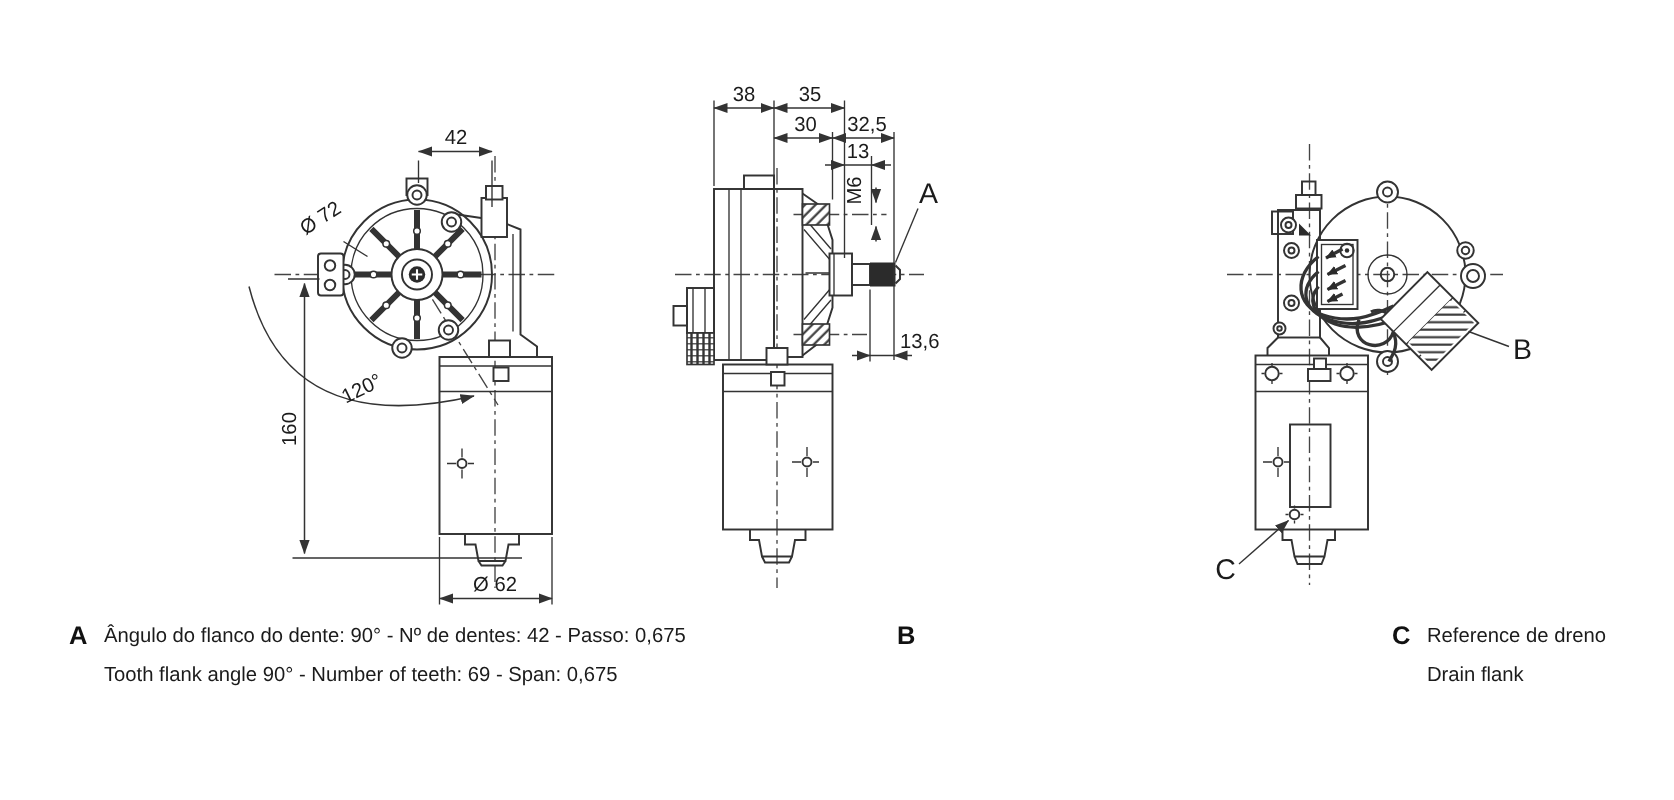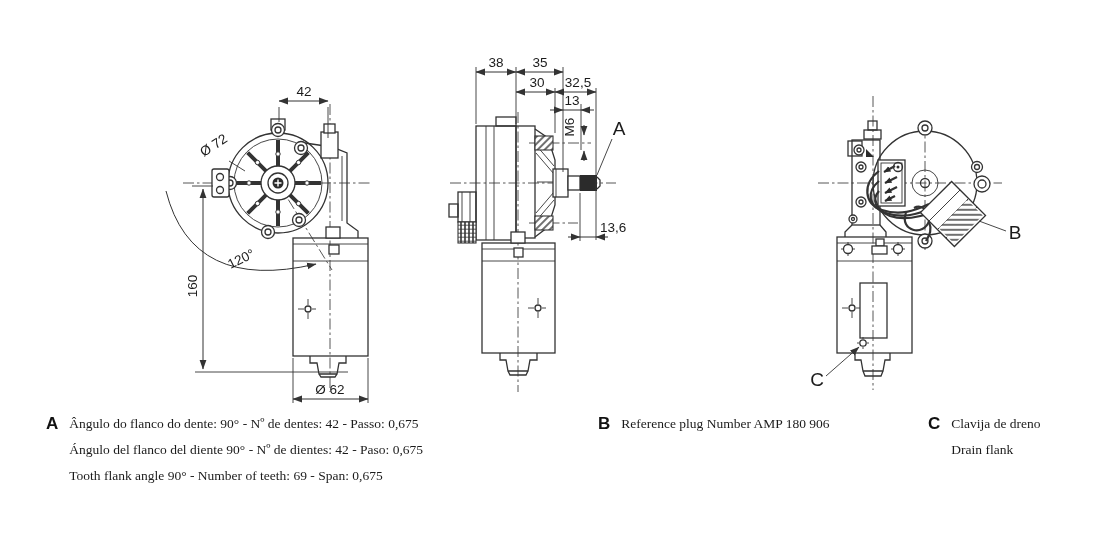--- a/index.html
+++ b/index.html
@@ -13,21 +13,21 @@
   .spk {stroke:#333;fill:none;stroke-width:4;}
   .rv  {stroke:#333;fill:#fff;stroke-width:1;}
   .cl  {stroke:#444;fill:none;stroke-width:0.9;stroke-dasharray:11 3 2.5 3;}
   .dim {stroke:#333;fill:none;stroke-width:1;}
   .blk {fill:#2b2b2b;stroke:none;}
   .wire{stroke:#333;fill:none;stroke-width:2.2;}
   .dtxt{font-size:13.5px;text-anchor:middle;}
   .ctxt{font-size:19px;text-anchor:middle;}
   .legend-item{position:absolute;top:411px;display:flex;gap:11px;}
   .legend-key{font-weight:bold;font-size:17px;color:#111;line-height:26px;}
-  .legend-line{font-size:13.5px;color:#1b1b1b;line-height:26px;white-space:nowrap;font-family:Liberation Serif, serif;}
+  .legend-line{font-size:13.5px;color:#1b1b1b;line-height:26px;white-space:nowrap;}
 </style>
 </head>
 <body>
 
 <div class="page">
 
 <svg width="1116" height="410" viewBox="0 0 1116 410">
   <defs>
     <marker id="aR" markerWidth="10" markerHeight="8" refX="9" refY="4" orient="auto" markerUnits="userSpaceOnUse">
       <path d="M0,0.6 L9.5,4 L0,7.4 Z" fill="#333"></path>
@@ -299,32 +299,30 @@
     <line class="thin" x1="826" y1="376" x2="859" y2="347" marker-end="url(#aR)"></line>
     <text class="ctxt" x="817" y="386">C</text>
   </g>
 </svg>
 
 <div>
   <div class="legend-item" style="left:46px">
     <div class="legend-key">A</div>
     <div>
       <div class="legend-line">Ângulo do flanco do dente: 90° - Nº de dentes: 42 - Passo: 0,675</div>
-      <div class="legend-line">Ángulo del flanco del diente 90° - Nº de dientes: 42 - Paso: 0,675</div>
       <div class="legend-line">Tooth flank angle 90° - Number of teeth: 69 - Span: 0,675</div>
     </div>
   </div>
   <div class="legend-item" style="left:598px">
     <div class="legend-key">B</div>
     <div>
-      <div class="legend-line">Reference plug Number AMP 180 906</div>
     </div>
   </div>
   <div class="legend-item" style="left:928px">
     <div class="legend-key">C</div>
     <div>
-      <div class="legend-line">Clavija de dreno</div>
+      <div class="legend-line">Reference de dreno</div>
       <div class="legend-line">Drain flank</div>
     </div>
   </div>
 </div>
 
 </div>
 
 </body></html>

